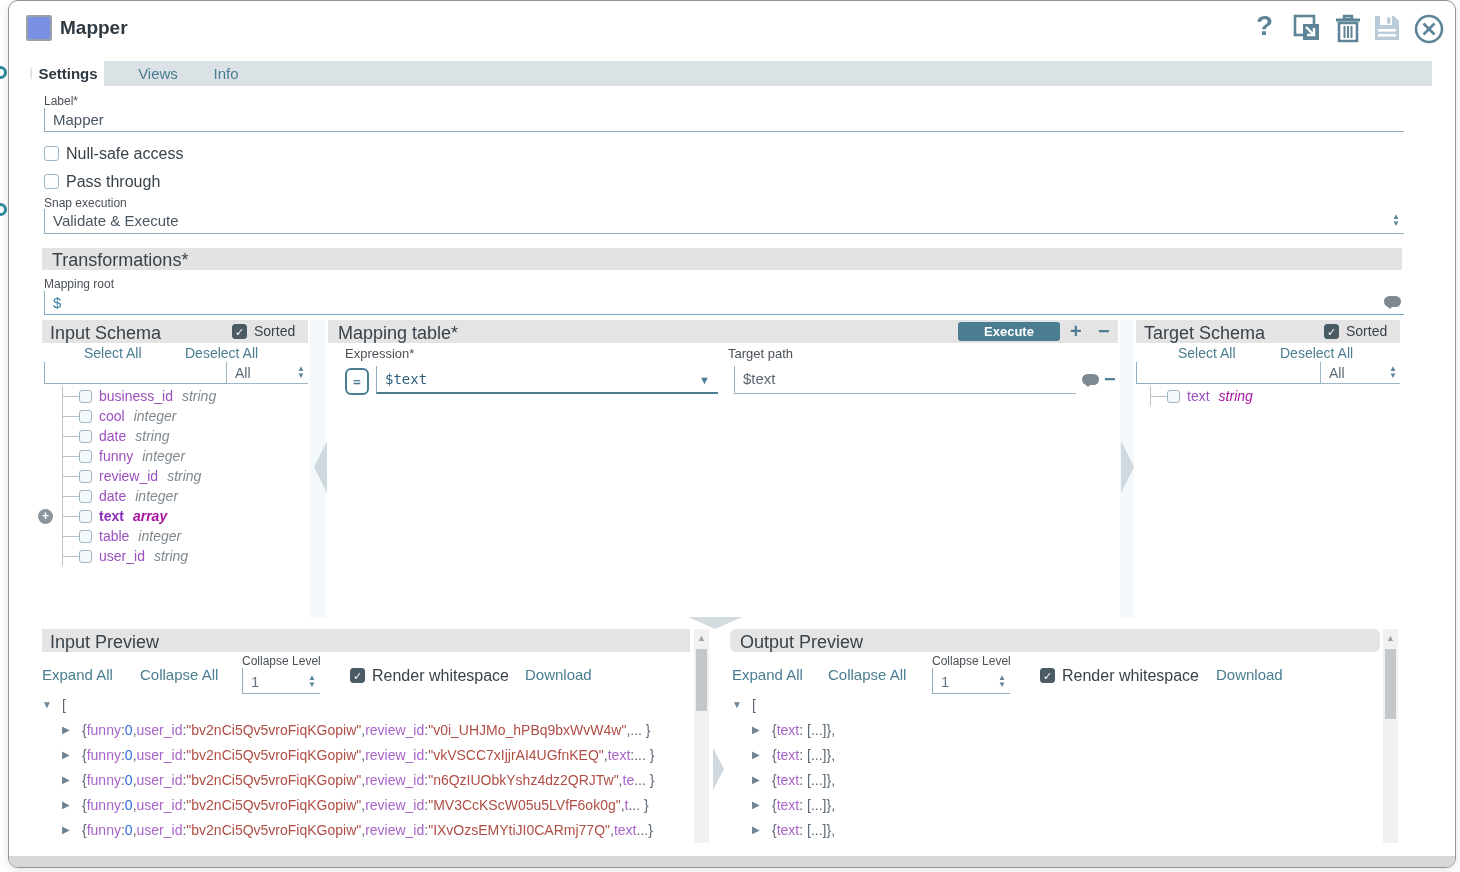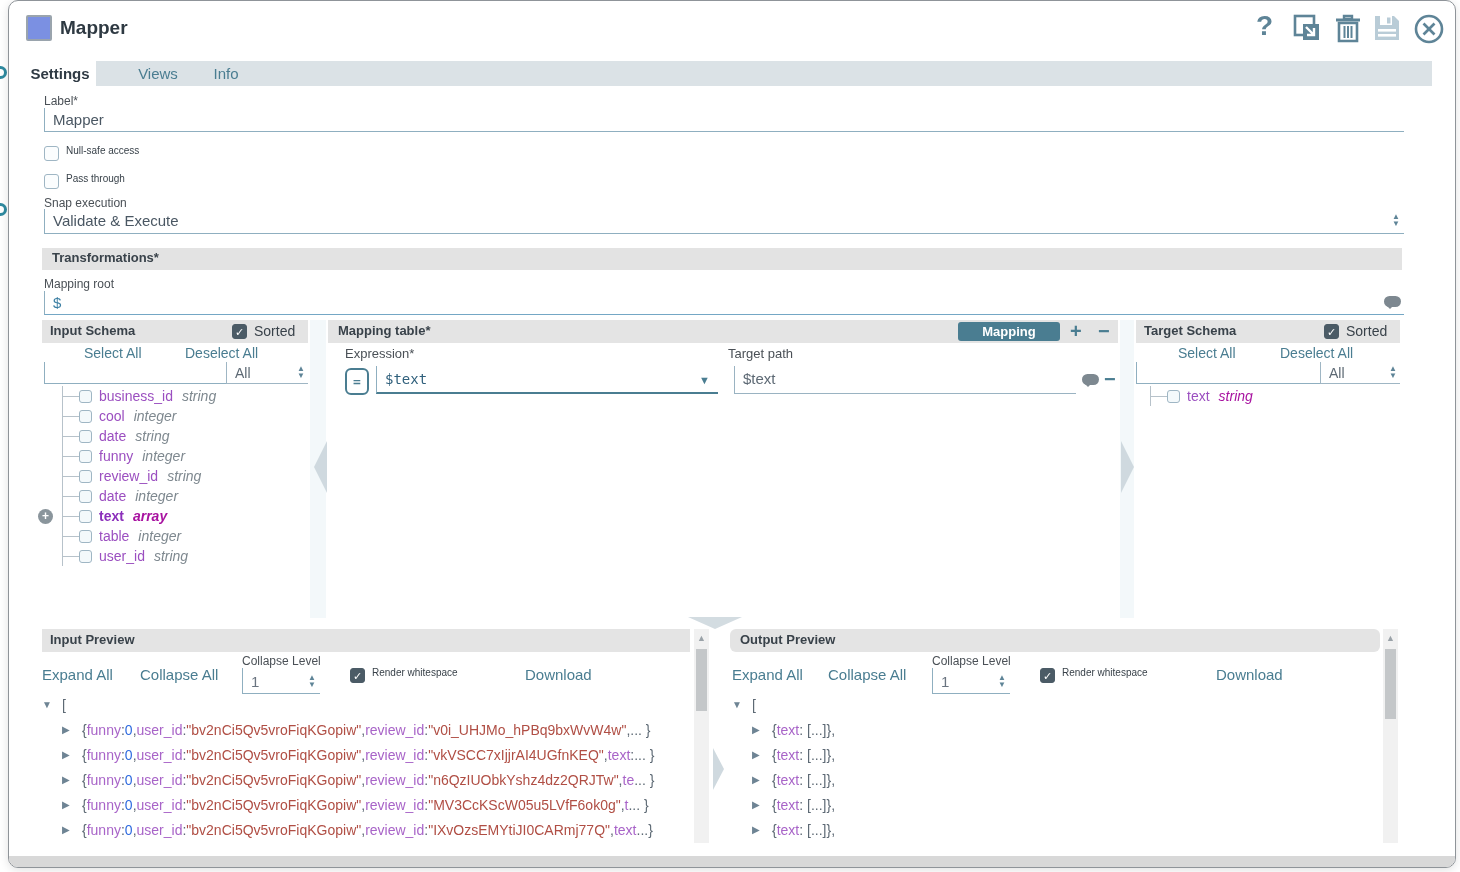--- a/index.html
+++ b/index.html
@@ -21,24 +21,24 @@
   .tab { position:absolute; top:61px; height:25px; line-height:25px; font-size:15px; color:#4a7d91; text-align:center; cursor:default; }
   .tab.active { background:#fff; font-weight:bold; color:#2f3a44; }
 
   
   .flabel { font-size:12px; color:#4a5056; }
   .field { border-left:1px solid #8fafc0; border-bottom:1px solid #8fafc0; }
   .fval { position:absolute; left:8px; top:3px; font-size:15px; color:#4a5763; white-space:nowrap; }
   .cb { width:15px; height:15px; border:1px solid #9fb6c4; border-radius:3px; background:#fbfdfe;
         display:inline-block; text-align:center; line-height:14px; font-size:11px; color:#fff; }
   .cb.on { background:#4b5b66; border-color:#4b5b66; }
-  .cblabel { font-size:10px; color:#39424a; }
+  .cblabel { font-size:16px; color:#39424a; }
   .spin { display:inline-block; color:#5e8497; font-size:8px; line-height:7px; text-align:center; }
   .graybar { background:#e3e3e3; }
-  .bartitle { font-size:13px; font-weight:bold; color:#39424a; }
+  .bartitle { font-size:18px; font-weight:normal; color:#39424a; }
   .bubble { width:17px; height:11px; background:#7d8890; border-radius:7px; }
   .bubble::after { content:""; position:absolute; left:2px; bottom:-6px; border:4px solid transparent; border-top-color:#7d8890; }
 
   .link { font-size:14px; color:#4a7d91; cursor:default; }
   .panelhdr { background:#e4e4e4; height:23px; }
 
   
   .tree { border-left:1px solid #b7c2ca; }
   .tree-row { position:relative; display:flex; align-items:center; height:20px; font-size:14px; }
   .hline { width:16px; height:1px; background:#b7c2ca; flex:0 0 16px; }
@@ -113,21 +113,21 @@
     <rect x="6" y="21" width="18" height="2.6" fill="#fff"></rect>
   </svg>
   <svg class="abs" style="left:1413px; top:13px;" width="32" height="32" viewBox="0 0 32 32">
     <circle cx="16" cy="16" r="13" fill="none" stroke="#5e8497" stroke-width="2.6"></circle>
     <line x1="10.5" y1="10.5" x2="21.5" y2="21.5" stroke="#5e8497" stroke-width="2.6"></line>
     <line x1="21.5" y1="10.5" x2="10.5" y2="21.5" stroke="#5e8497" stroke-width="2.6"></line>
   </svg>
 
   <div class="abs tabbar"></div>
   <div id="tabs">
-      <div class="tab abs active" style="left: 24px; width: 72px;">Settings</div>
+      <div class="tab abs active" style="left: 32px; width: 72px;">Settings</div>
       <div class="tab abs" style="left: 126px; width: 64px;">Views</div>
       <div class="tab abs" style="left: 198px; width: 56px;">Info</div>
     </div>
 
   <div class="abs flabel" style="left:44px; top:94px;">Label*</div>
   <div class="abs field" style="left:44px; top:108px; width:1360px; height:24px;">
     <span class="fval">Mapper</span>
   </div>
 
   <span class="abs cb" style="left:44px; top:146px;"></span>
@@ -221,21 +221,21 @@
       </div>
     </div>
 
   <div class="abs gapcol" style="left:310px; top:320px; width:16px; height:298px;"></div>
   <div class="abs gapcol" style="left:1120px; top:320px; width:14px; height:298px;"></div>
   <div class="abs chev" style="left:314px; top:441px; border-top:26px solid transparent; border-bottom:26px solid transparent; border-right:13px solid #cfd9df;"></div>
   <div class="abs chev" style="left:1121px; top:441px; border-top:26px solid transparent; border-bottom:26px solid transparent; border-left:13px solid #cfd9df;"></div>
 
   <div class="abs panelhdr" style="left:328px; top:320px; width:790px;">
     <span class="bartitle" style="position:absolute; left:10px; top:3px;">Mapping table*</span>
-    <div class="autolink" style="position:absolute; left:630px; top:2px; width:102px; height:19px;">Mapping</div>
+    <div class="autolink" style="position:absolute; left:630px; top:2px; width:102px; height:19px;">Execute</div>
     <span class="pm" style="position:absolute; left:742px; top:2px;">+</span>
     <span class="pm" style="position:absolute; left:770px; top:2px;">−</span>
   </div>
   <div class="abs" style="left:345px; top:346px; font-size:13px; color:#4a5056;">Expression*</div>
   <div class="abs" style="left:728px; top:346px; font-size:13px; color:#4a5056;">Target path</div>
 
   <div class="abs eq-btn" style="left:345px; top:368px;">=</div>
   <div class="abs expr-field" style="left:376px; top:366px; width:342px; height:28px;">
     <span class="expr-val">$text</span>
     <span class="caret">▼</span>

